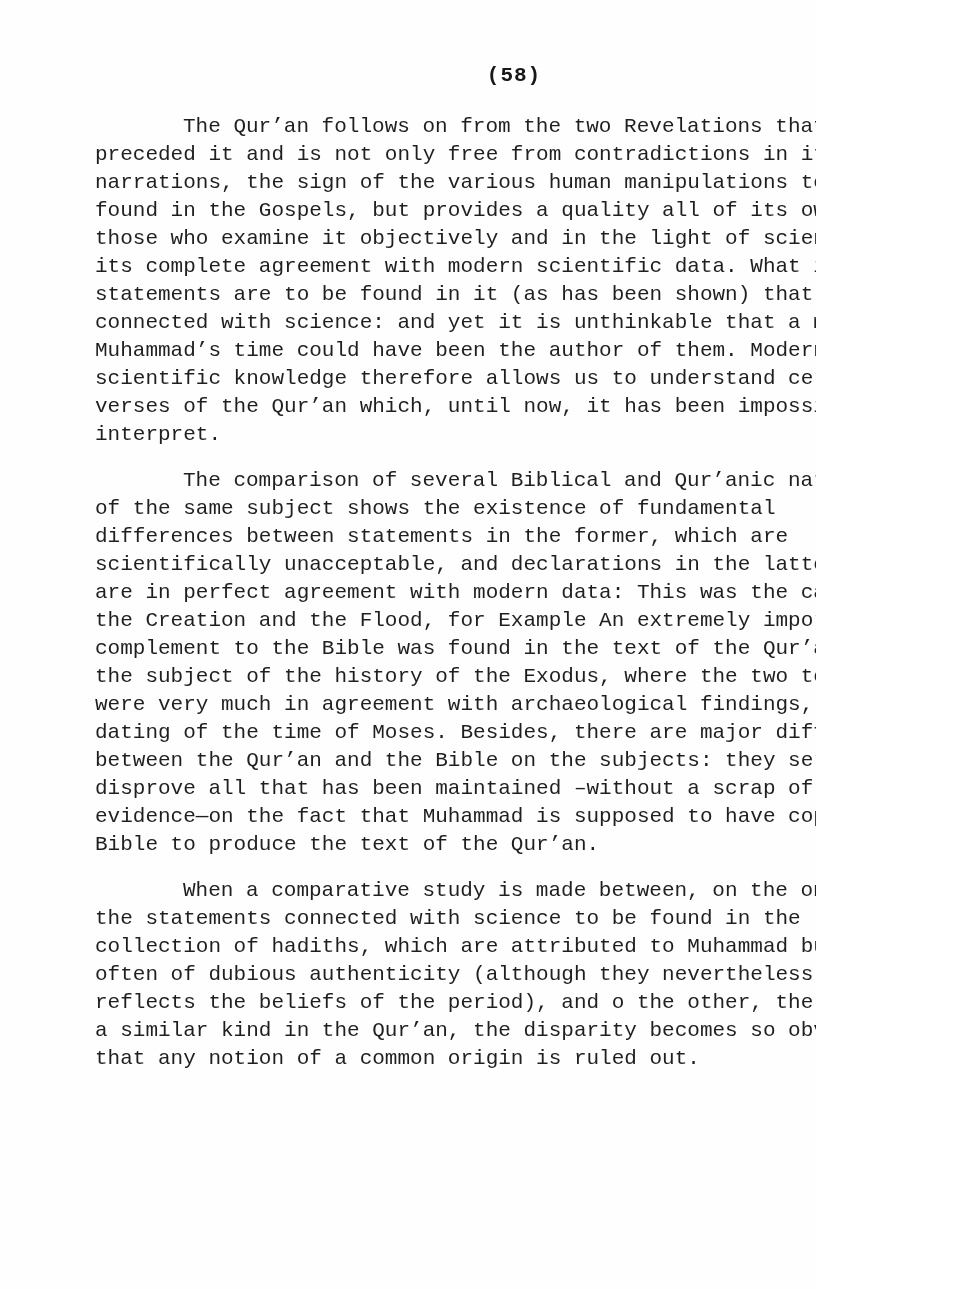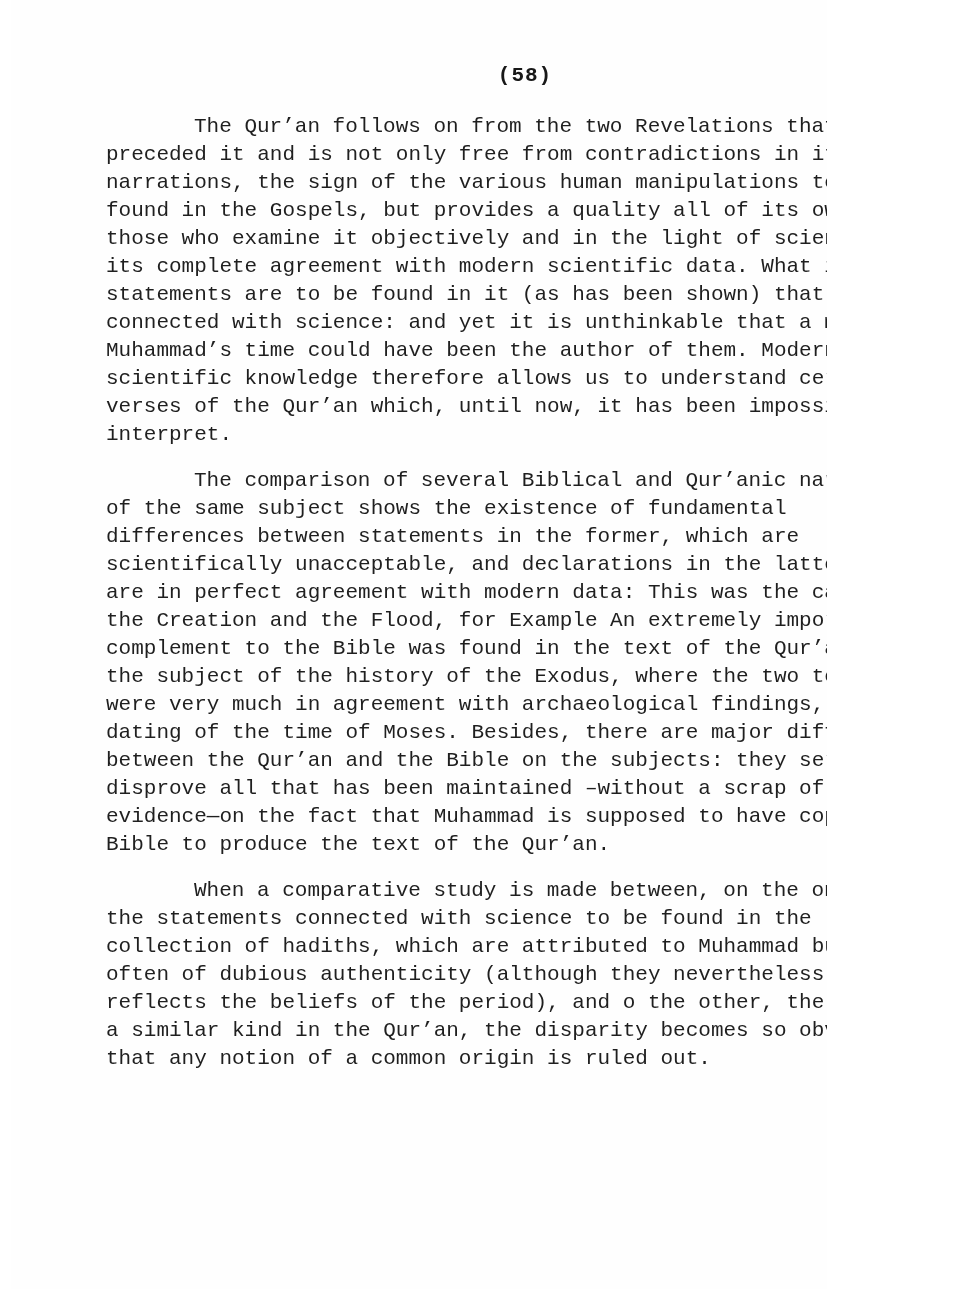--- a/index.html
+++ b/index.html
@@ -10,21 +10,20 @@
   .page {
     position: relative;
     width: 816px;
     height: 1289px;
     background: #fefefe;
     overflow: hidden;
     font-family: "Liberation Mono", "DejaVu Sans Mono", monospace;
     color: #1f1f1f;
     box-sizing: border-box;
     padding-top: 62px;
-    margin-left: 11px;
   }
   .content-column {
     margin-left: 95px;
     width: 838px;
   }
   .page-number {
     text-align: center;
     font-size: 21px;
     line-height: 28px;
     font-weight: 700;

